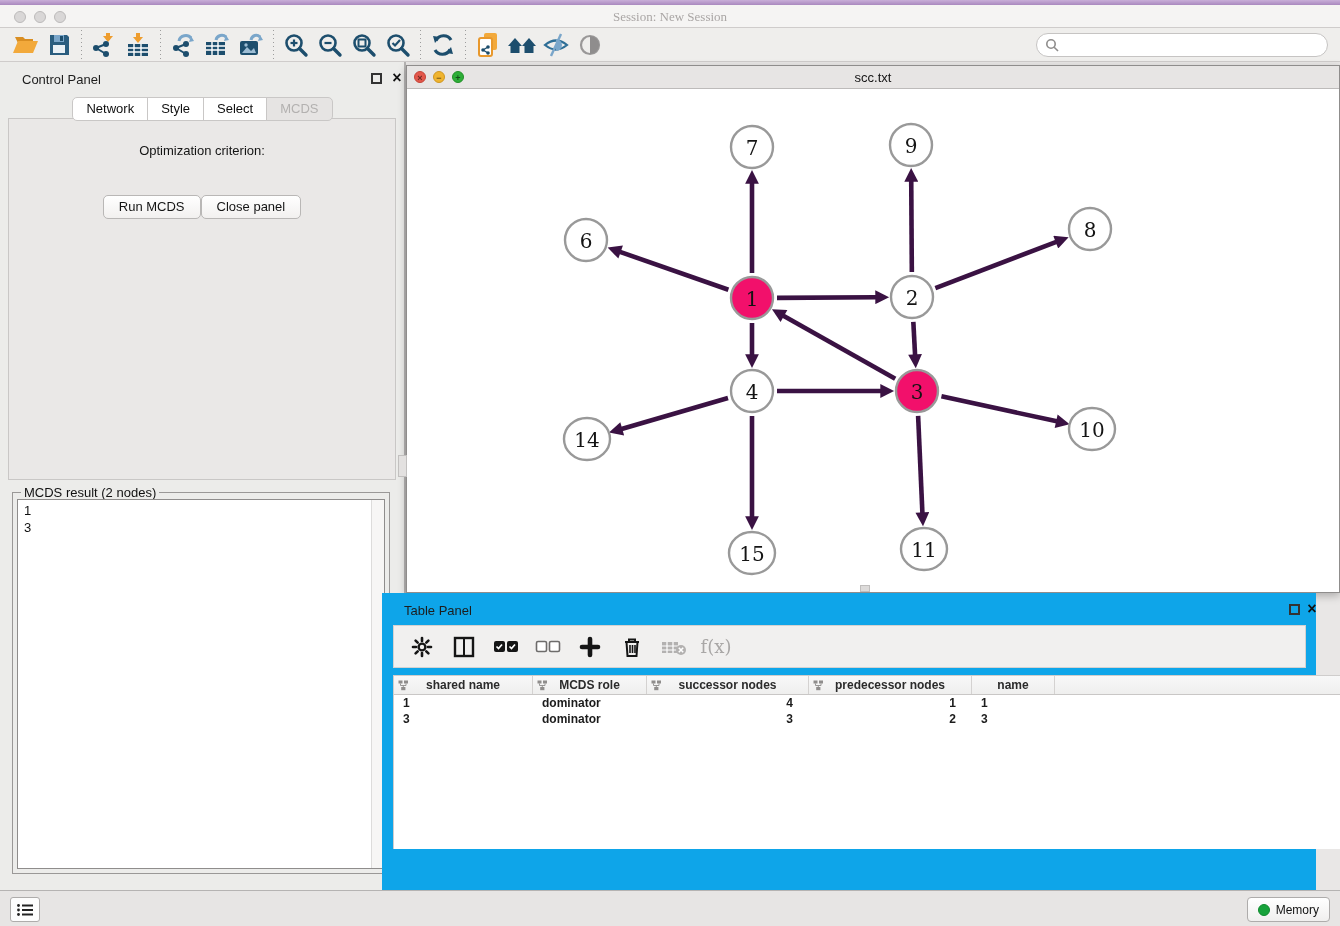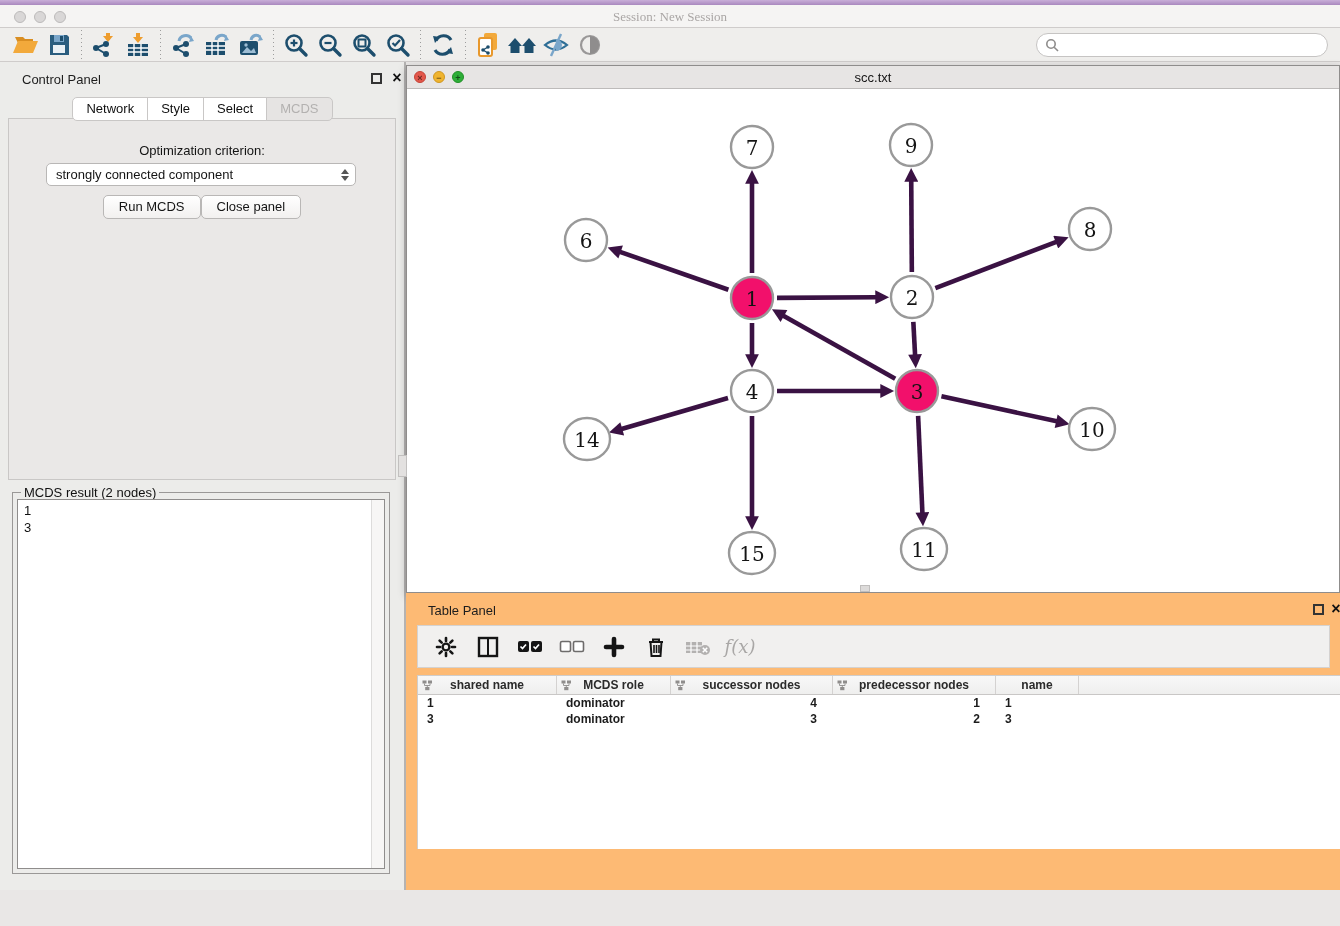--- a/index.html
+++ b/index.html
@@ -85,26 +85,26 @@
   .nl-red { background:#e3574b; border:1px solid #c44438; }
   .nl-yellow { background:#f0b42f; border:1px solid #cf9722; }
   .nl-green { background:#2eae38; border:1px solid #239028; }
   .net-title { position:absolute; top:4px; width:100%; text-align:center; font-size:13px; color:#141414; }
   .net-canvas { position:absolute; left:0; top:23px; width:932px; height:503px; background:#fff; }
   .net-canvas svg { position:absolute; left:0; top:0; }
   .h-grip { position:absolute; left:860px; top:585px; width:10px; height:7px; background:#dddbda;
     border:1px solid #c0bebd; z-index:3; }
 
   
-  .table-panel { position:absolute; left:406px; top:593px; width:934px; height:297px; background:#fdba74; }
+  .table-panel { position:absolute; left:382px; top:593px; width:934px; height:297px; background:#0ea5e9; }
   .tp-float { right:28px; } .tp-close { right:9px; }
   .tp-toolbar { position:absolute; left:11px; top:32px; width:913px; height:43px; background:#f1f0ef;
     border:1px solid #d4d2d1; display:flex; align-items:center; padding-left:10px; gap:6px; }
   .tpi { width:36px; height:34px; display:flex; align-items:center; justify-content:center; }
-  .fx-label { font-family:"DejaVu Serif",serif; font-style:italic; font-size:18px; color:#a9a7a6; }
+  .fx-label { font-family:"DejaVu Serif",serif; font-size:18px; color:#a9a7a6; }
   .tp-table { position:absolute; left:11px; top:82px; width:1031px; height:174px; background:#fff;
     border:1px solid #cfcdcc; border-bottom:none; overflow:hidden;font-weight:bold; }
   .thead { display:flex; height:19px; background:linear-gradient(#f8f8f8,#efefee);
     border-bottom:1px solid #c9c7c6; }
   .th { position:relative; height:100%; border-right:1px solid #d4d2d1; font-size:12px; color:#2b2b2b;
     display:flex; align-items:center; justify-content:center; }
   .th .sorticon { position:absolute; left:4px; top:4px; }
   .trow { display:flex; height:16px; font-size:12px; color:#1c1c1c; align-items:center; }
   .td { height:100%; line-height:16px; overflow:hidden; }
   .al { text-align:left; padding-left:9px; } .ar { text-align:right; padding-right:16px; }
@@ -290,27 +290,20 @@
       <span class="close-btn cp-close">×</span>
     </div>
     <div class="cp-tabs">
       <span class="tabbtn">Network</span>
       <span class="tabbtn">Style</span>
       <span class="tabbtn">Select</span>
       <span class="tabbtn last active">MCDS</span>
     </div>
     <div class="cp-pane">
       <div class="opt-label">Optimization criterion:</div>
-      <div class="selectbox">
-        <span class="sel-text">strongly connected component</span>
-        <span class="stepper">
-            <i class="up"></i>
-            <i class="dn"></i>
-          </span>
-      </div>
       <div class="cp-buttons">
         <button class="pushbtn">Run MCDS</button>
         <button class="pushbtn">Close panel</button>
       </div>
     </div>
     <div class="result-group">
       <span class="result-legend">MCDS result (2 nodes)</span>
       <div class="result-inner">
         <div class="result-text">1
 3</div>
@@ -512,14 +505,34 @@
       <div class="trow">
         <div class="td al" style="width:139px">3</div>
         <div class="td al" style="width:114px">dominator</div>
         <div class="td ar" style="width:162px">3</div>
         <div class="td ar" style="width:163px">2</div>
         <div class="td al" style="width:83px">3</div>
       </div>
     </div>
   </div>
 
+  <div class="statusbar">
+    <div class="sb-left-btn">
+      <svg width="18" height="14">
+          <g fill="#222">
+            <circle cx="2.5" cy="2.5" r="1.4"></circle>
+            <circle cx="2.5" cy="7" r="1.4"></circle>
+            <circle cx="2.5" cy="11.5" r="1.4"></circle>
+          </g>
+          <g stroke="#222" stroke-width="2">
+            <line x1="6" y1="2.5" x2="17" y2="2.5"></line>
+            <line x1="6" y1="7" x2="17" y2="7"></line>
+            <line x1="6" y1="11.5" x2="17" y2="11.5"></line>
+          </g>
+        </svg>
+    </div>
+    <div class="memory-btn">
+      <span class="mem-dot"></span>
+      <span>Memory</span>
+    </div>
+  </div>
 
 </div>
 
 </body></html>

